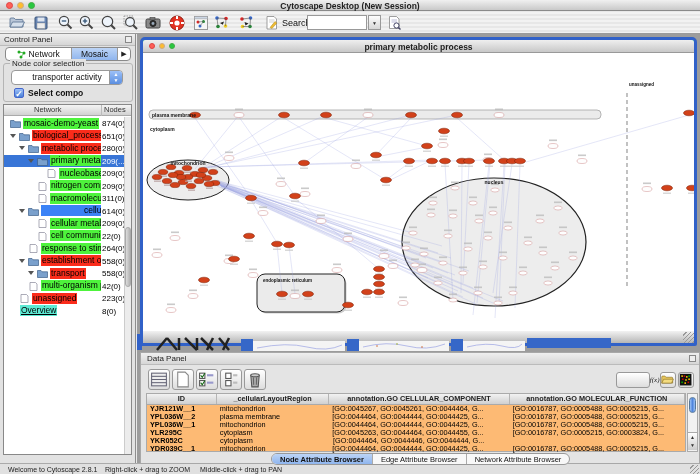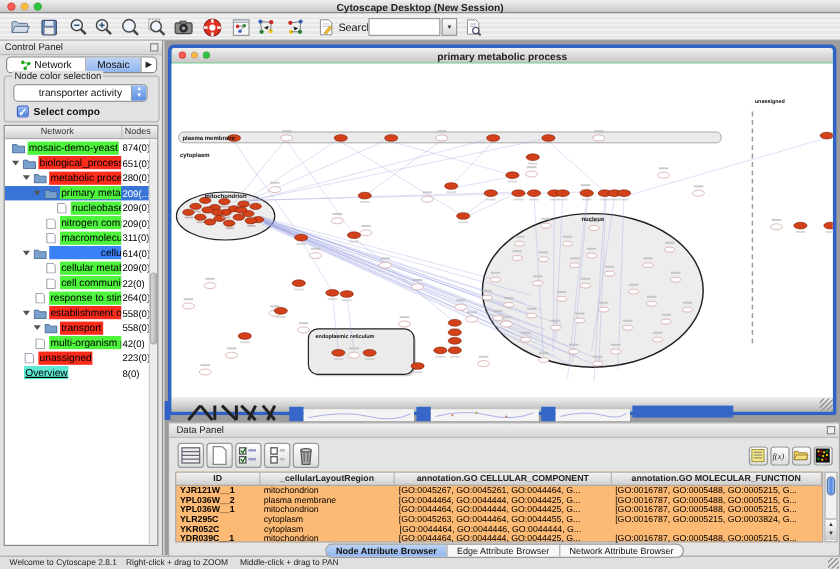--- a/index.html
+++ b/index.html
@@ -938,21 +938,21 @@
             <line x1="10.5" y1="7" x2="10.3" y2="14" stroke="#666"></line>
           </svg></div>
       </div>
     <div id="dp-right-btns">
         <div class="dp-btn small" style="left: 483px;"><svg viewBox="0 0 18 18">
             <rect x="2" y="2" width="13" height="13" fill="#f5e68a" stroke="#998c30"></rect>
             <line x1="4" y1="5" x2="13" y2="5" stroke="#776"></line>
             <line x1="4" y1="8" x2="13" y2="8" stroke="#776"></line>
             <line x1="4" y1="11" x2="13" y2="11" stroke="#776"></line>
           </svg></div>
-        <div class="dp-btn small" style="left: 501px;"><svg viewBox="0 0 18 18">
+        <div class="dp-btn small" style="left: 475px; padding-left: 32px;"><svg viewBox="0 0 18 18">
             <text x="1" y="12" font-size="9" font-style="italic" font-family="'Liberation Serif',serif" fill="#222">f(x)</text>
           </svg></div>
         <div class="dp-btn small" style="left: 519px;"><svg viewBox="0 0 18 18">
             <path d="M1,13 L1,5 Q1,4 2,4 L5,4 L6.5,5.5 L14,5.5 Q15,5.5 15,6.5 L15,13 Z" fill="#e8c860" stroke="#8a6f20" stroke-width="0.8"></path>
             <path d="M1,13 L3.5,8 L16,8 L13.5,13 Z" fill="#f4dc80" stroke="#8a6f20" stroke-width="0.8"></path>
           </svg></div>
         <div class="dp-btn small" style="left: 537px;"><svg viewBox="0 0 18 18">
             <rect x="1" y="1" width="15" height="15" fill="#111"></rect>
             <rect x="3" y="3" width="2" height="2" fill="#fc0"></rect>
             <rect x="6" y="3" width="2" height="2" fill="#c00"></rect>

